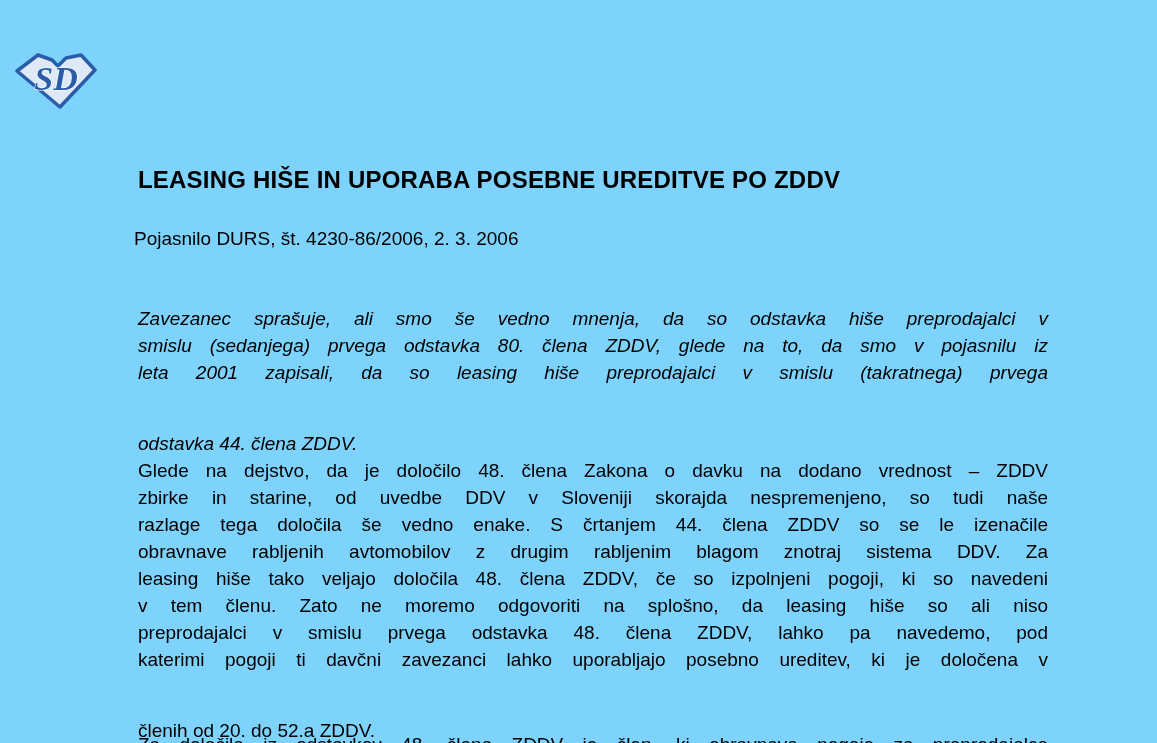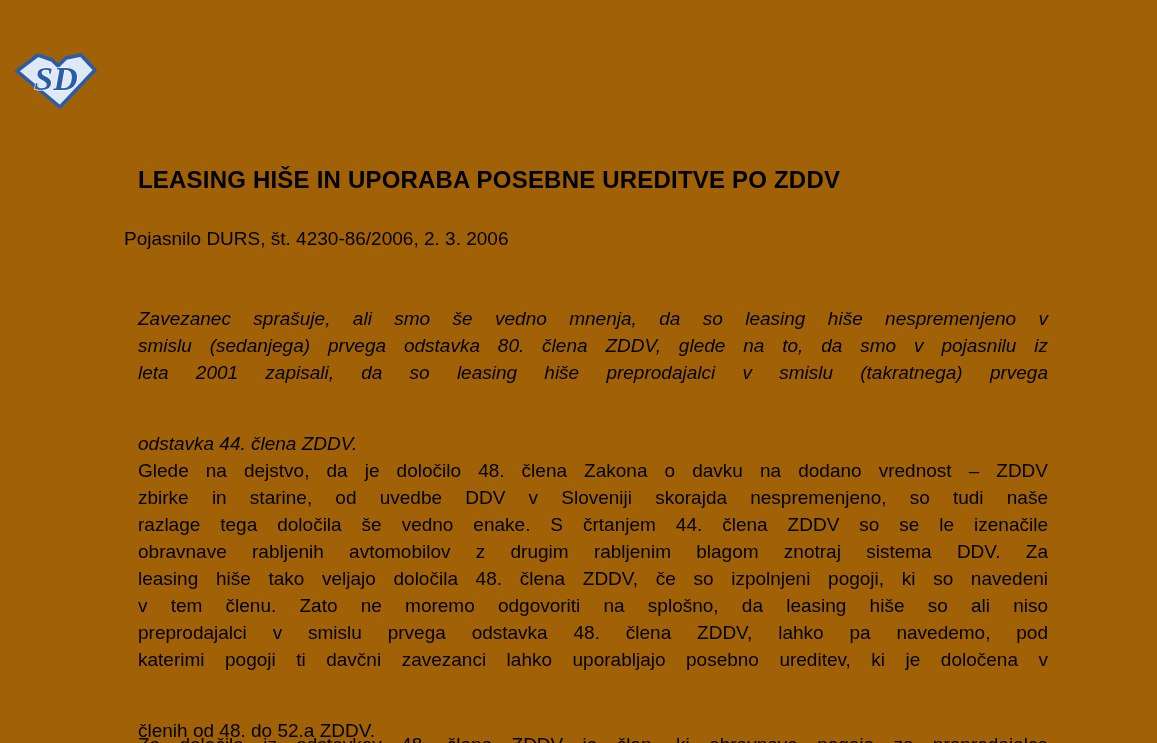--- a/index.html
+++ b/index.html
@@ -1,20 +1,20 @@
 <!DOCTYPE html>
 <html><head>
 <meta charset="utf-8">
 <style>
   html, body { margin: 0; padding: 0; background: #ffffff; }
   .page {
     position: relative;
     width: 1157px;
     height: 743px;
-    background: #a16207;
+    background: #7dd3fc;
     overflow: hidden;
     font-family: "Liberation Sans", sans-serif;
     color: #000000;
   }
   .logo {
     position: absolute;
     left: 14px;
     top: 51px;
     width: 84px;
     height: 58px;
@@ -26,21 +26,21 @@
     width: 910px;
     margin: 0;
     font-size: 24px;
     font-weight: bold;
     letter-spacing: 0.2px;
     text-align: left;
     white-space: nowrap;
   }
   .doc-subtitle {
     position: absolute;
-    left: 124px;
+    left: 134px;
     top: 227px;
     width: 910px;
     font-size: 19px;
     line-height: 24px;
   }
   .para {
     position: absolute;
     left: 138px;
     width: 910px;
     font-size: 19px;
@@ -60,35 +60,35 @@
   <svg class="logo" viewBox="0 0 84 58" aria-hidden="true">
     <path d="M3 20 L24 4 L38 9 L44 15 L52 7 L67 4 L81 19 L46 56 Z" fill="#dfe9f6" stroke="#2a5ca8" stroke-width="3.5" stroke-linejoin="round"></path>
     <text x="42" y="39" text-anchor="middle" font-family="Liberation Serif, serif" font-size="34" font-weight="bold" font-style="italic" fill="#2a5ca8" stroke="#ffffff" stroke-width="1.2" paint-order="stroke">SD</text>
   </svg>
 
   <h1 class="doc-title">LEASING HIŠE IN UPORABA POSEBNE UREDITVE PO ZDDV</h1>
 
   <div class="doc-subtitle">Pojasnilo DURS, št. 4230-86/2006, 2. 3. 2006</div>
 
   <div class="para para-question">
-      <div class="line">Zavezanec sprašuje, ali smo še vedno mnenja, da so leasing hiše nespremenjeno v</div>
+      <div class="line">Zavezanec sprašuje, ali smo še vedno mnenja, da so odstavka hiše preprodajalci v</div>
       <div class="line">smislu (sedanjega) prvega odstavka 80. člena ZDDV, glede na to, da smo v pojasnilu iz</div>
       <div class="line">leta 2001 zapisali, da so leasing hiše preprodajalci v smislu (takratnega) prvega</div>
       <div class="line last">odstavka 44. člena ZDDV.</div>
     </div>
 
   <div class="para para-answer">
       <div class="line">Glede na dejstvo, da je določilo 48. člena Zakona o davku na dodano vrednost – ZDDV</div>
       <div class="line">zbirke in starine, od uvedbe DDV v Sloveniji skorajda nespremenjeno, so tudi naše</div>
       <div class="line">razlage tega določila še vedno enake. S črtanjem 44. člena ZDDV so se le izenačile</div>
       <div class="line">obravnave rabljenih avtomobilov z drugim rabljenim blagom znotraj sistema DDV. Za</div>
       <div class="line">leasing hiše tako veljajo določila 48. člena ZDDV, če so izpolnjeni pogoji, ki so navedeni</div>
       <div class="line">v tem členu. Zato ne moremo odgovoriti na splošno, da leasing hiše so ali niso</div>
       <div class="line">preprodajalci v smislu prvega odstavka 48. člena ZDDV, lahko pa navedemo, pod</div>
       <div class="line">katerimi pogoji ti davčni zavezanci lahko uporabljajo posebno ureditev, ki je določena v</div>
-      <div class="line last">členih od 48. do 52.a ZDDV.</div>
+      <div class="line last">členih od 20. do 52.a ZDDV.</div>
     </div>
 
   <div class="para para-partial">
       <div class="line">Za določila iz odstavkov 48. člena ZDDV je člen, ki obravnava pogoje za preprodajalce</div>
     </div>
 
 </div>
 
 </body></html>

